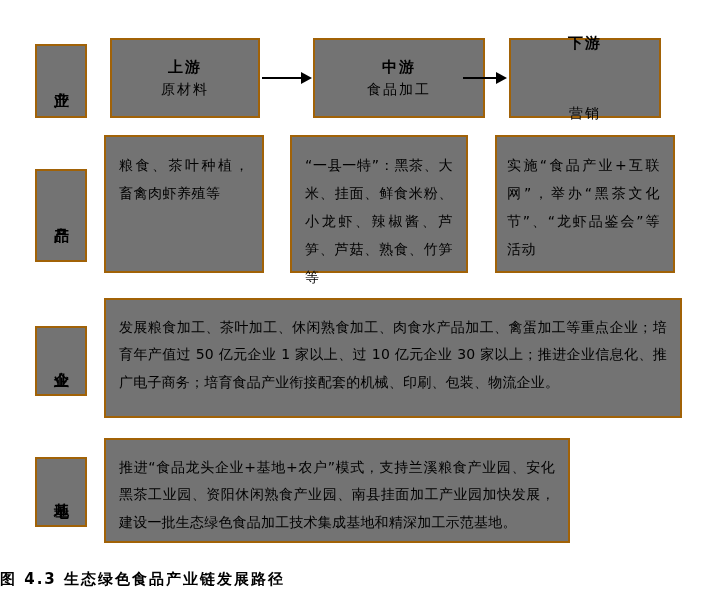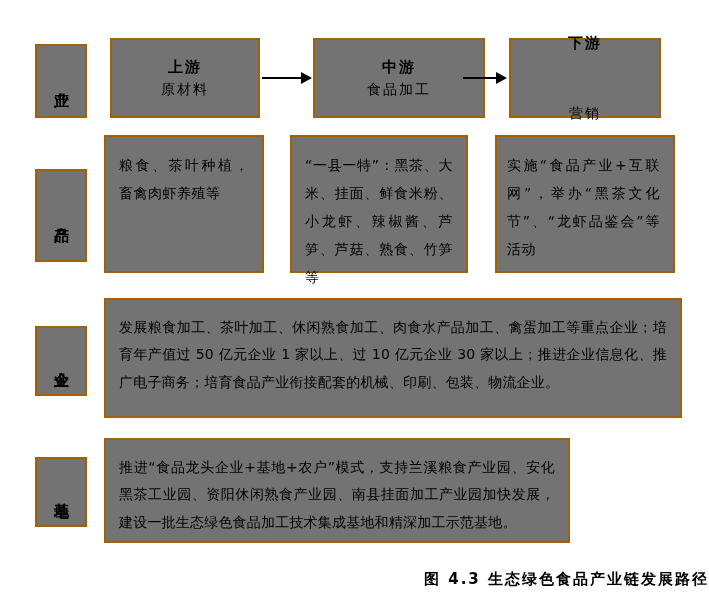--- a/index.html
+++ b/index.html
@@ -101,21 +101,21 @@
     line-height: 1.95;
     letter-spacing: 0.2px;
   }
 
   
   #caption {
     position: absolute;
     left: 0;
     top: 570px;
     width: 709px;
-    text-align: right;
+    text-align: left;
     font-size: 15px;
     letter-spacing: 2px;
     font-weight: bold;
   }
 </style>
 </head>
 <body>
 
 <div id="figure-root">
 

